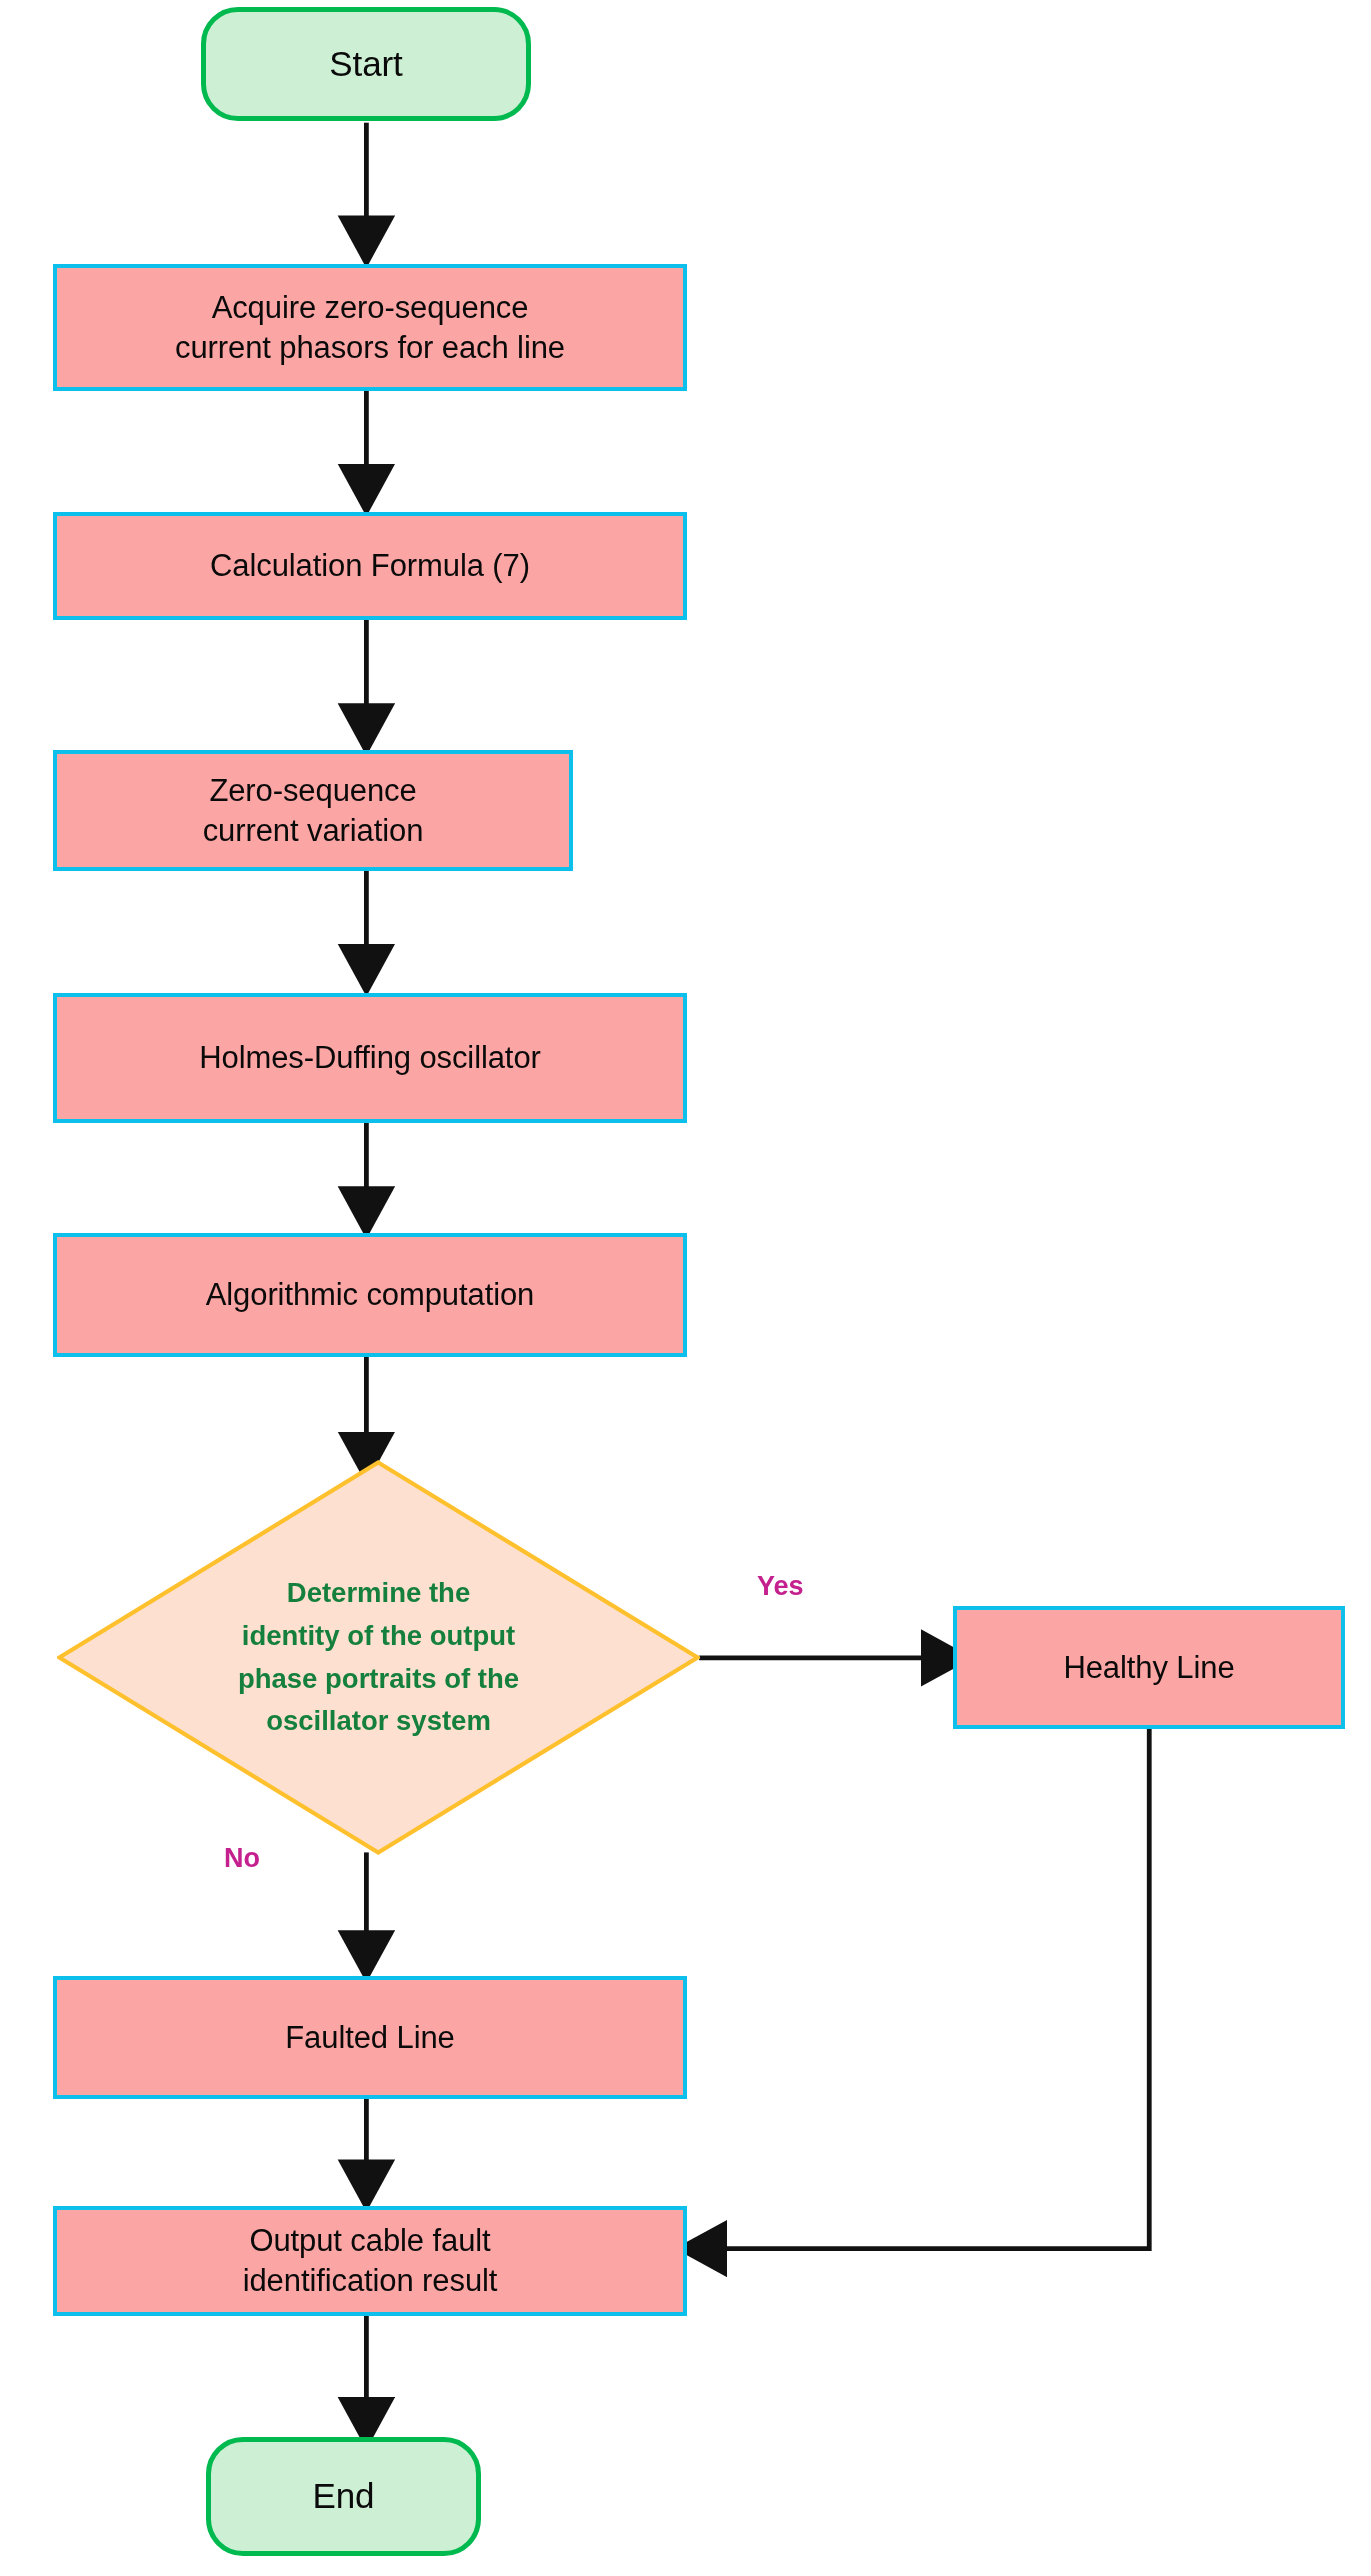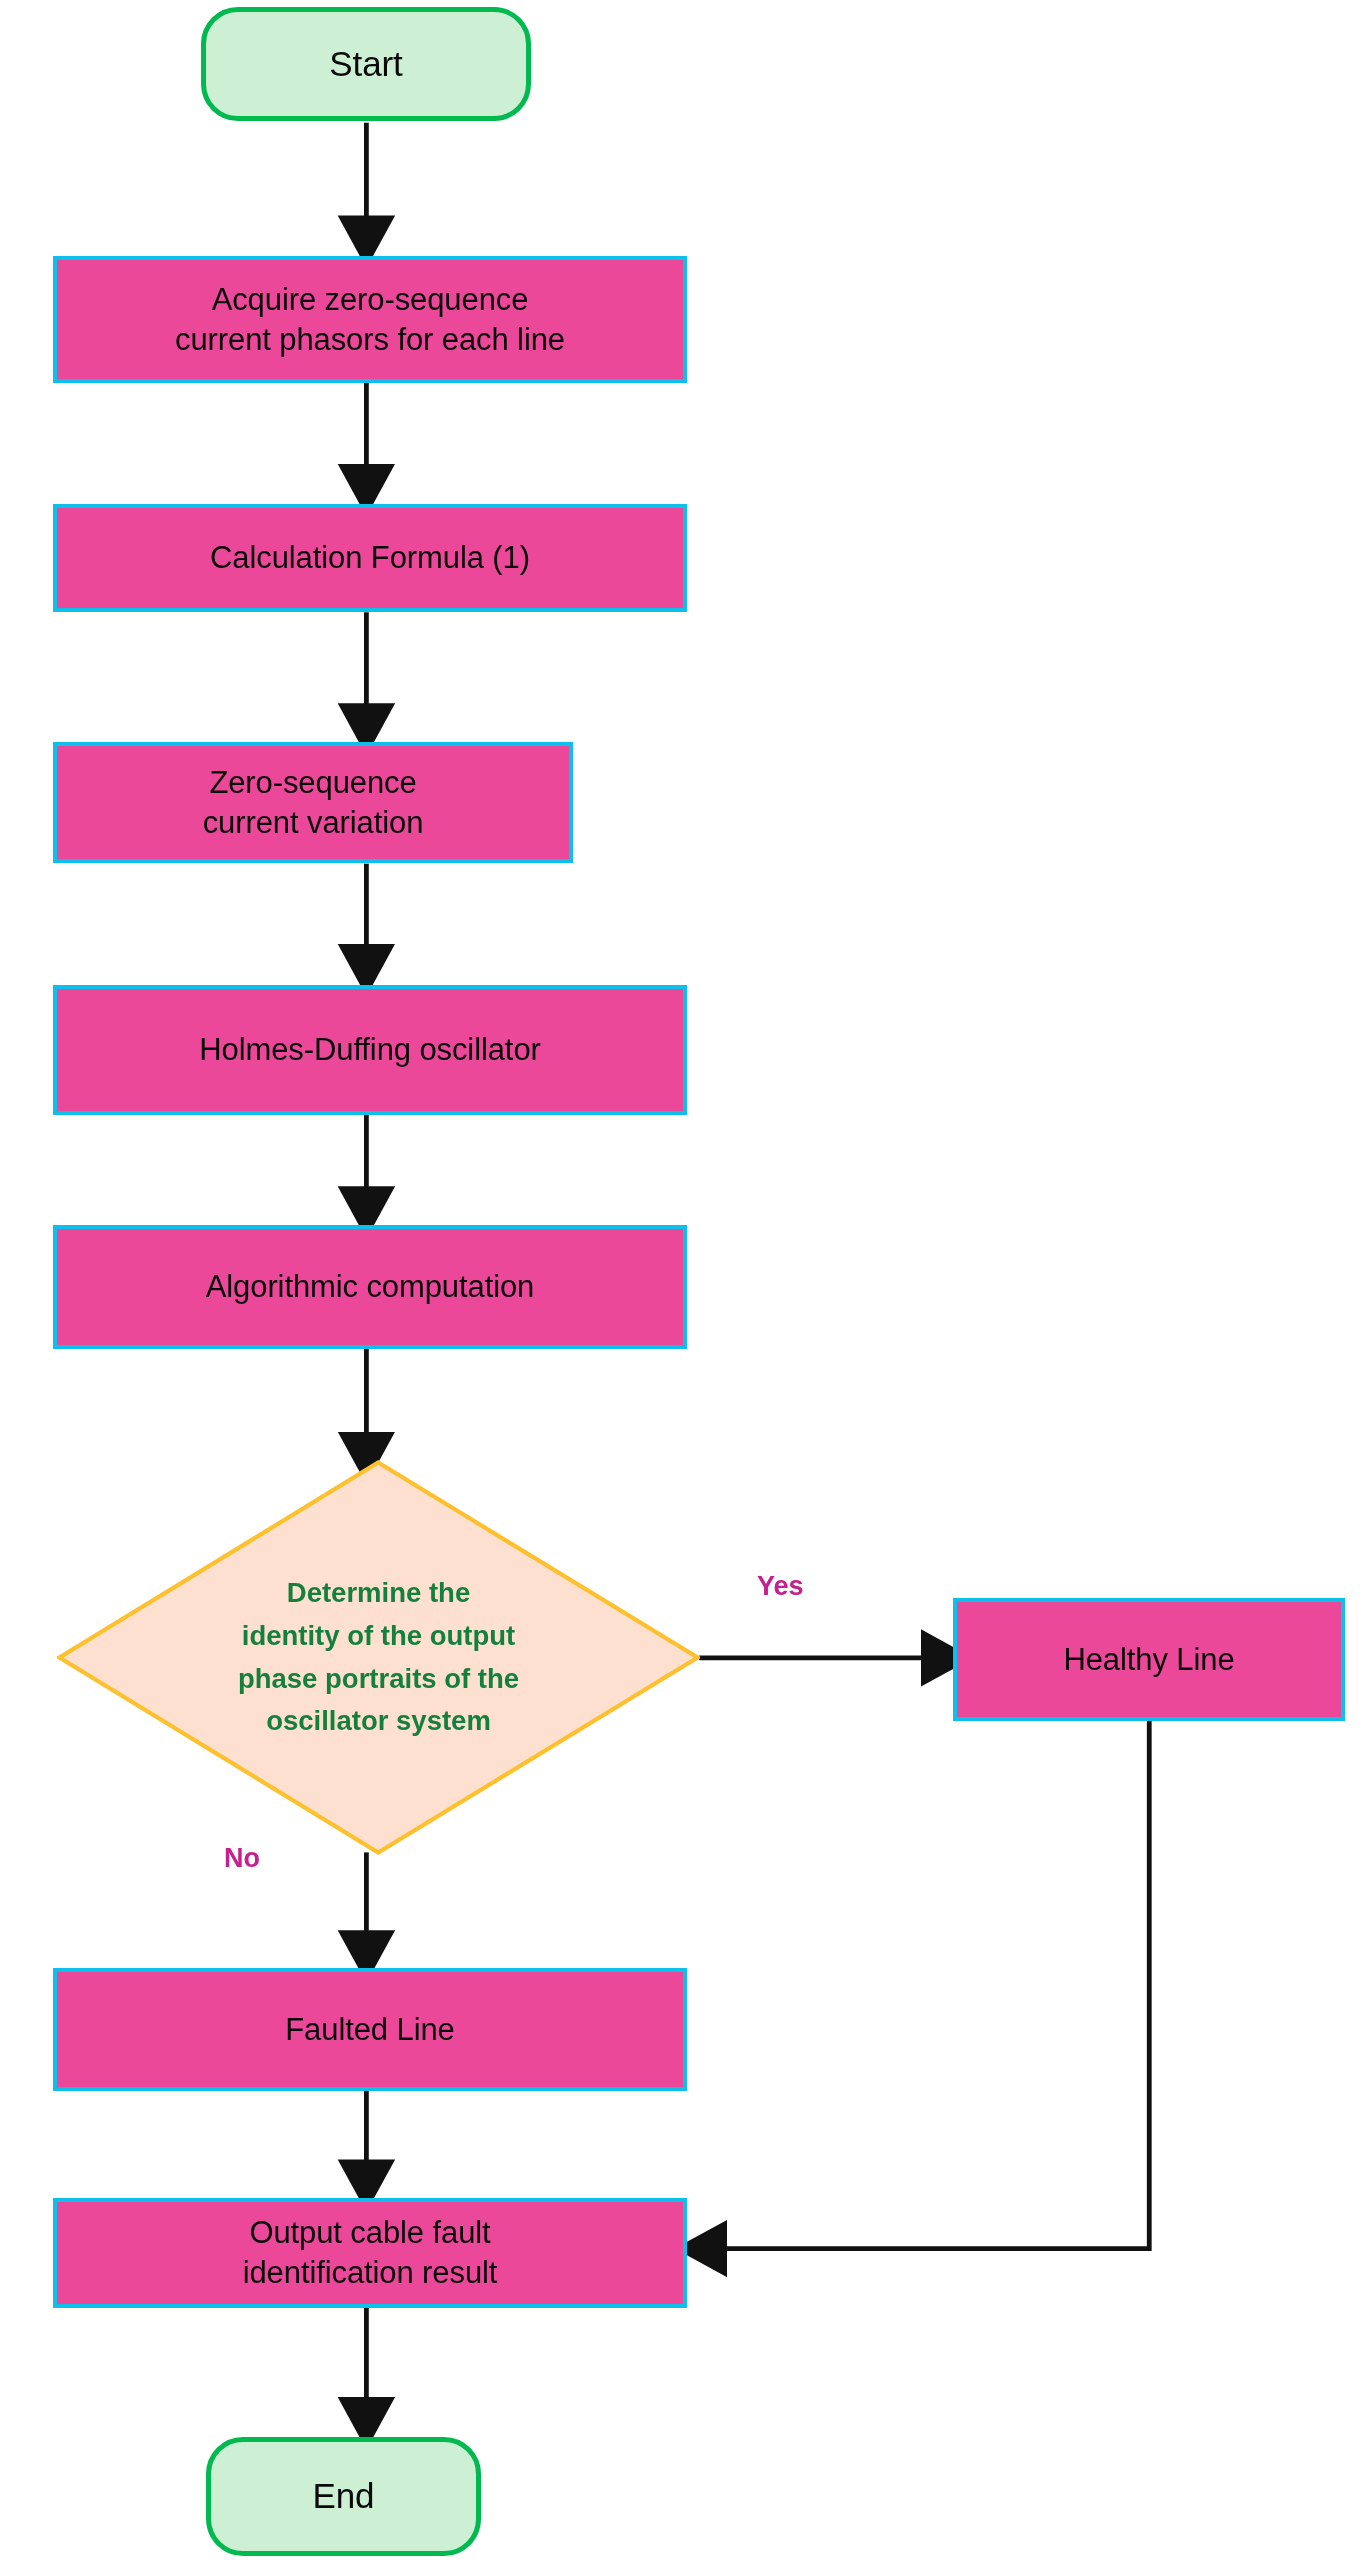--- a/index.html
+++ b/index.html
@@ -11,21 +11,21 @@
   .node{position:absolute;box-sizing:border-box;display:flex;align-items:center;
         justify-content:center;text-align:center;}
   .node .lbl{display:block;width:100%;line-height:1.28;font-weight:400;color:#0a0a0a;
              letter-spacing:-0.1px;white-space:pre-line;}
 
   
   .term{background:#cdefd3;border:5.4px solid #00b94f;border-radius:37px;}
   .term .lbl{font-size:35px;}
 
   
-  .proc{background:#ec4899;border:4.2px solid #0cc0eb;}
+  .proc{background:#fca5a5;border:4.2px solid #0cc0eb;margin-top:8px;}
   .proc .lbl{font-size:31px;}
 
   
   .decision{position:absolute;}
   .decision svg{position:absolute;left:0;top:0;}
   .decision .dtext{position:absolute;left:0;top:0;width:100%;height:100%;
       display:flex;align-items:center;justify-content:center;text-align:center;}
   .decision .lbl{font-size:27.5px;font-weight:700;color:#15803d;line-height:1.55;
       white-space:pre-line;width:66%;}
 
@@ -70,21 +70,21 @@
   <div class="node term" style="left:201px;top:7.2px;width:330px;height:114px;">
     <span class="lbl">Start</span>
   </div>
 
   <div class="node proc" style="left:53px;top:256px;width:634px;height:127px;">
     <span class="lbl">Acquire zero-sequence
 current phasors for each line</span>
   </div>
 
   <div class="node proc" style="left:53px;top:504px;width:634px;height:108px;">
-    <span class="lbl">Calculation Formula (1)</span>
+    <span class="lbl">Calculation Formula (7)</span>
   </div>
 
   <div class="node proc" style="left:53px;top:742px;width:520px;height:121px;">
     <span class="lbl">Zero-sequence
 current variation</span>
   </div>
 
   <div class="node proc" style="left:53px;top:1225px;width:634px;height:124px;">
     <span class="lbl">Algorithmic computation</span>
   </div>

